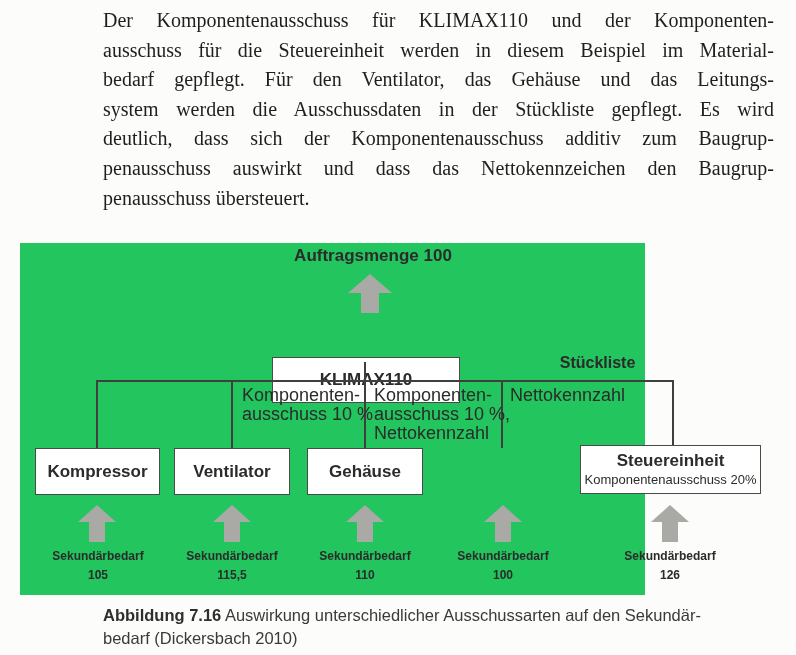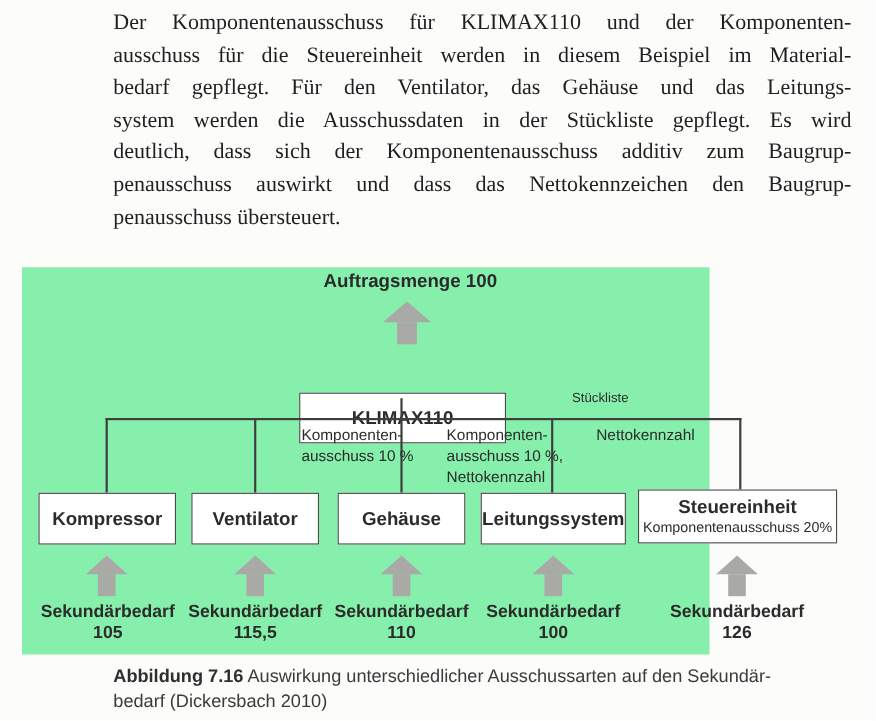--- a/index.html
+++ b/index.html
@@ -17,21 +17,21 @@
     position:absolute;left:103px;top:6px;width:671px;
     font-family:"Liberation Serif","DejaVu Serif",serif;
     font-size:20px;line-height:29.6px;color:#1f1f1f;
   }
   .pline{display:block;text-align:justify;text-align-last:justify;white-space:normal;}
   .pline.last{text-align:justify;text-align-last:left;}
 
   
   .panel{
     position:absolute;left:20px;top:243px;width:625px;height:352px;
-    background:#86efac;
+    background:#22c55e;
   }
   .panel *{position:absolute;}
 
   .order-label{
     left:353px;top:3px;transform:translateX(-50%);
     font-size:17px;font-weight:700;white-space:nowrap;color:#2b2b2b;
   }
 
   
   .block-arrow{display:flex;flex-direction:column;align-items:center;}
@@ -51,31 +51,31 @@
   .node .node-title{position:static;font-size:17px;font-weight:700;line-height:20px;white-space:nowrap;}
   .node .node-sub{position:static;font-size:14.5px;font-weight:400;line-height:17px;white-space:nowrap;}
   .node.n5 .node-sub{font-size:13px;}
 
   
   .hline{background:#3f3f3d;height:2px;}
   .vline{background:#3f3f3d;width:2px;}
 
   
   .branch-label{
-    font-size:14px;line-height:19px;color:#2b2b2b;white-space:nowrap;margin-left:32px;
+    font-size:18px;line-height:19px;color:#2b2b2b;white-space:nowrap;
   }
   .branch-label span{position:static;display:block;}
   .bom-label{
-    left:500px;top:111px;width:155px;text-align:left;
-    font-size:12px;font-weight:400;color:#2b2b2b;
+    left:500px;top:111px;width:155px;text-align:center;
+    font-size:16px;font-weight:700;color:#2b2b2b;
   }
 
   
   .demand{
-    width:160px;text-align:center;font-size:16px;font-weight:700;
+    width:160px;text-align:center;font-size:12px;font-weight:700;
     line-height:19px;color:#2b2b2b;
   }
   .demand div{position:static;}
 
   
   .caption{
     position:absolute;left:103px;top:604px;width:690px;
     font-size:16.5px;line-height:23px;color:#3a3a3a;
   }
   .caption .cap-line{display:block;}
@@ -134,23 +134,20 @@
 
     <div class="node n1" style="left:15px;top:205px;width:125px;height:47px;">
       <div class="node-title">Kompressor</div>
     </div>
     <div class="node n2" style="left:154px;top:205px;width:116px;height:47px;">
       <div class="node-title">Ventilator</div>
     </div>
     <div class="node n3" style="left:287px;top:205px;width:116px;height:47px;">
       <div class="node-title">Gehäuse</div>
     </div>
-    <div class="node n4" style="left:417px;top:205px;width:132px;height:47px;">
-      <div class="node-title">Leitungssystem</div>
-    </div>
     <div class="node n5" style="left:560px;top:202px;width:181px;height:49px;">
       <div class="node-title">Steuereinheit</div>
       <div class="node-sub">Komponentenausschuss 20%</div>
     </div>
 
     <div class="block-arrow small" style="left:58px;top:262px;">
         <div class="head"></div>
         <div class="stem"></div>
       </div>
     <div class="block-arrow small" style="left:193px;top:262px;">

